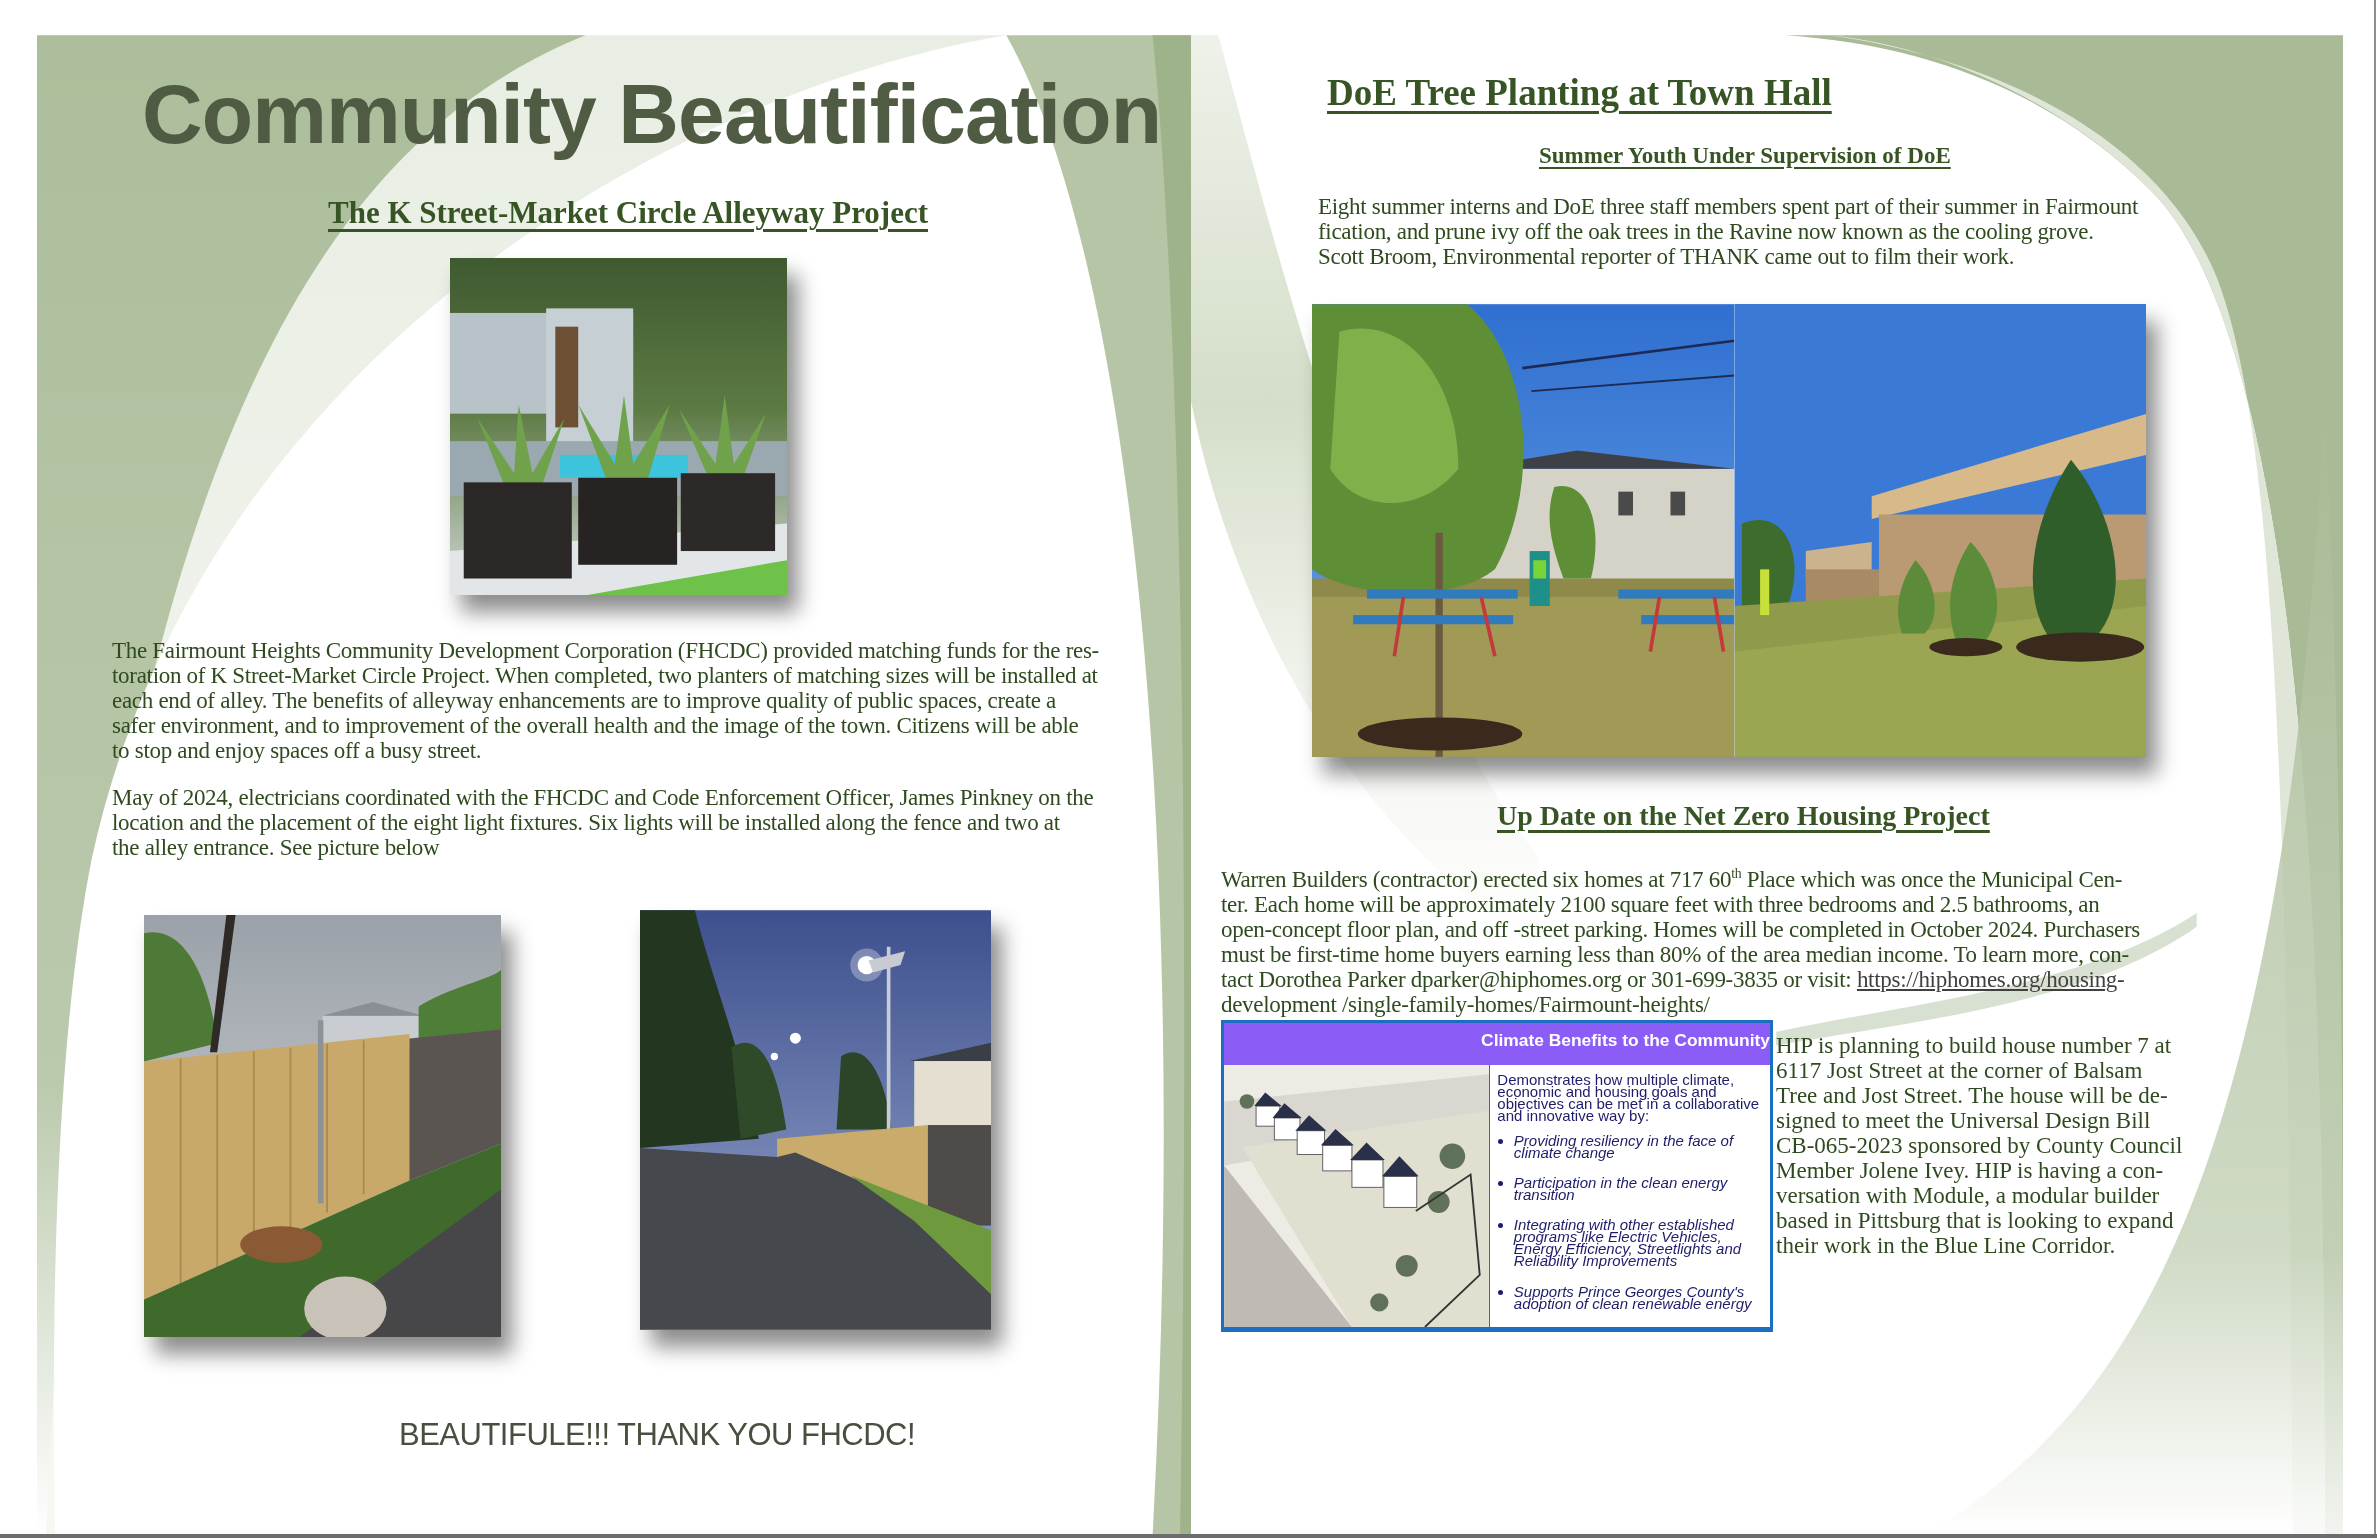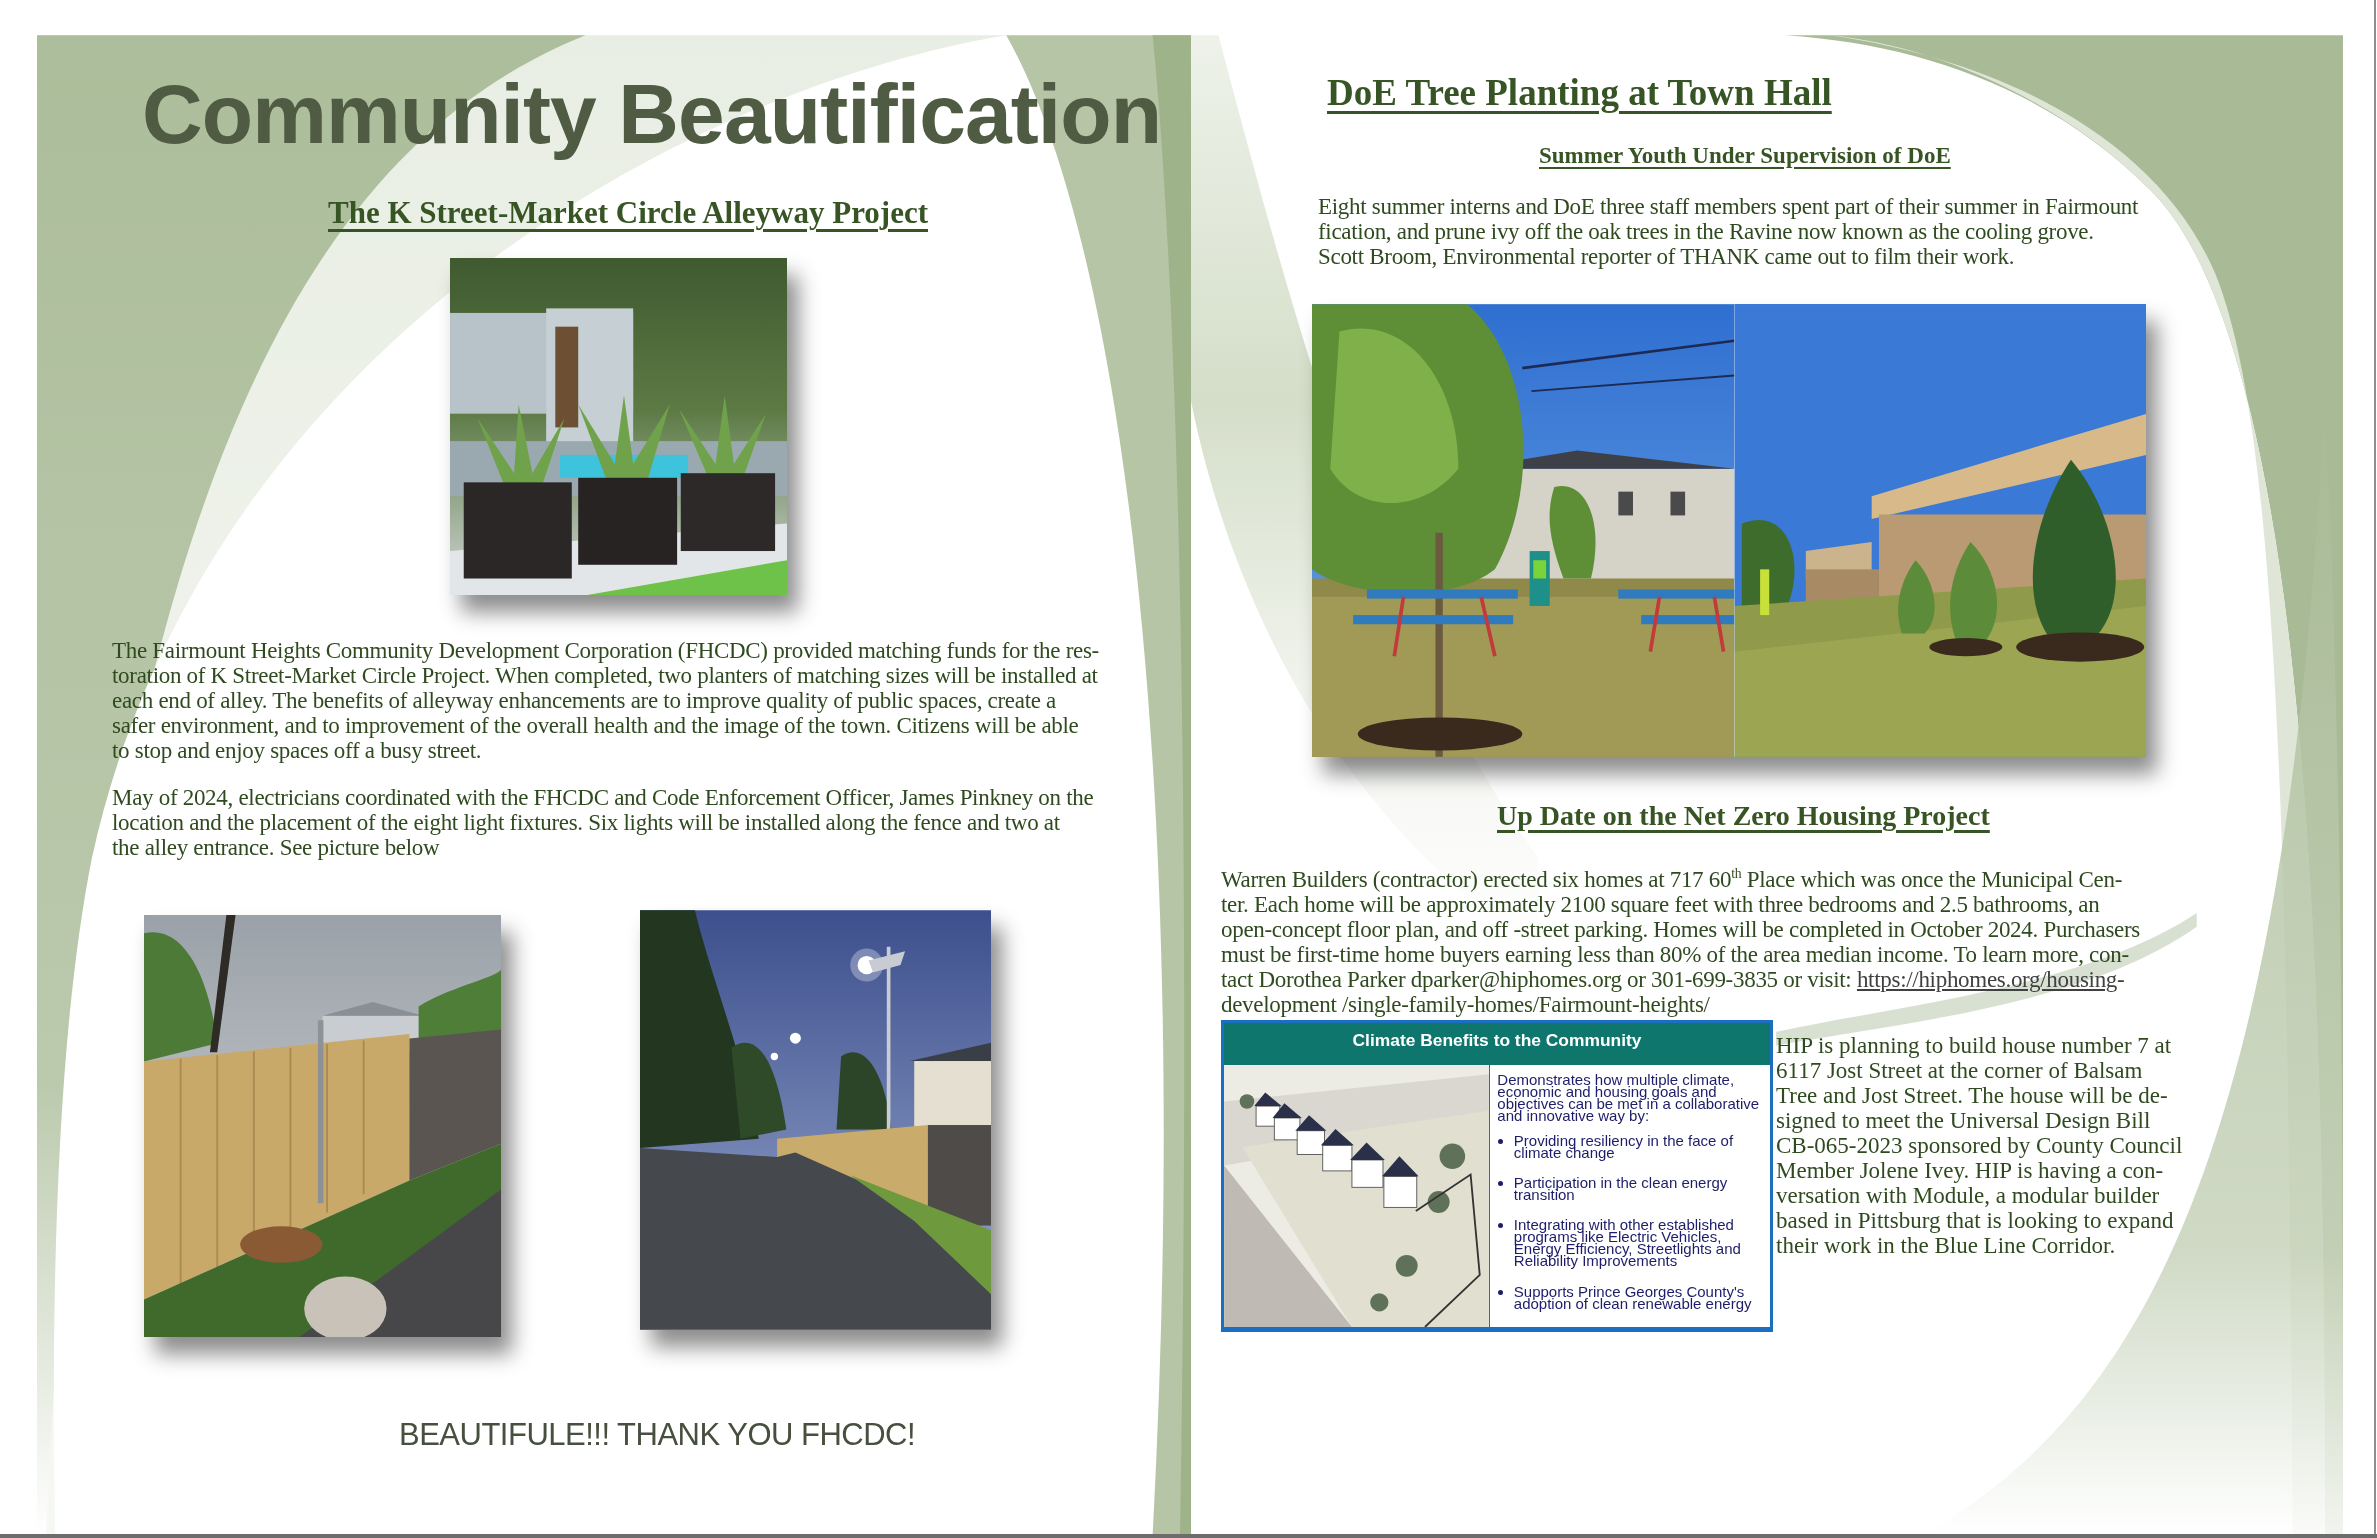--- a/index.html
+++ b/index.html
@@ -8,21 +8,21 @@
   .page { position:absolute; overflow:hidden; }
   .serif { font-family:"Liberation Serif", serif; }
   .sans { font-family:"Liberation Sans", sans-serif; }
   .heading-u { font-weight:bold; text-decoration:underline; text-decoration-thickness:2.7px; text-underline-offset:5.5px; color:#375524; white-space:nowrap; transform-origin:left top; }
   .body-text { color:#2f4a1f; font-size:23px; line-height:25px; letter-spacing:-0.3px; }
   .photo { position:absolute; box-shadow: 11px 16.5px 20px rgba(0,0,0,0.45); overflow:hidden; }
   .bottom-bar { position:absolute; left:0; top:1534px; width:2377px; height:3.7px; background:#6d6d6d; }
   .right-edge { position:absolute; left:2374px; top:0; width:1.8px; height:1538px; background:#8e8e8e; }
   .link { color:#404040; text-decoration:underline;margin-top:46px; }
   .card { position:absolute; border:3.7px solid #1c6fc0; border-bottom-width:5.5px; background:#ffffff; overflow:hidden; }
-  .card-head { background:#0f766e; color:#ffffff; font-family:"Liberation Sans", sans-serif; font-weight:bold; text-align:center; }
+  .card-head { background:#8b5cf6; color:#ffffff; font-family:"Liberation Sans", sans-serif; font-weight:bold; text-align:right; }
   .card-text { color:#1d1d6a; font-family:"Liberation Sans", sans-serif; }
   .card-text li { margin-bottom:18.3px; }
 </style>
 </head>
 <body>
 
 <div class="page" style="left:37px; top:35px; width:1154px; height:1500px; background:#ffffff;">
   <svg width="1154" height="1500" style="position:absolute;left:0;top:0;" viewBox="0 0 1262 1640">
     <defs>
       <linearGradient id="lgL" x1="0" y1="0" x2="0" y2="1">
@@ -289,21 +289,21 @@
             <circle cx="250" cy="100" r="14"></circle>
             <circle cx="235" cy="150" r="12"></circle>
           <circle cx="200" cy="220" r="12"></circle>
             <circle cx="170" cy="260" r="10"></circle>
         </g>
         <polyline points="210,160 270,120 280,230 220,287" fill="none" stroke="#333" stroke-width="2"></polyline>
       </svg>
     </div>
     <div class="card-text" style="flex:1; padding:9.1px 5.5px 0 7.3px; font-size:15px; line-height:12px;">
       <div style="margin-bottom:12.8px;">Demonstrates how multiple climate, economic and housing goals and objectives can be met in a collaborative and innovative way by:</div>
-      <ul style="margin:0; padding-left:16.5px;">
+      <ul style="margin:0; padding-left:16.5px;font-style:italic;">
         <li>Providing resiliency in the face of climate change</li>
         <li>Participation in the clean energy transition</li>
         <li>Integrating with other established programs like Electric Vehicles, Energy Efficiency, Streetlights and Reliability Improvements</li>
         <li>Supports Prince Georges County's adoption of clean renewable energy</li>
         <li>Minimize carbon footprint and promote a green, sustainable future</li>
       </ul>
     </div>
   </div>
 </div>
 

